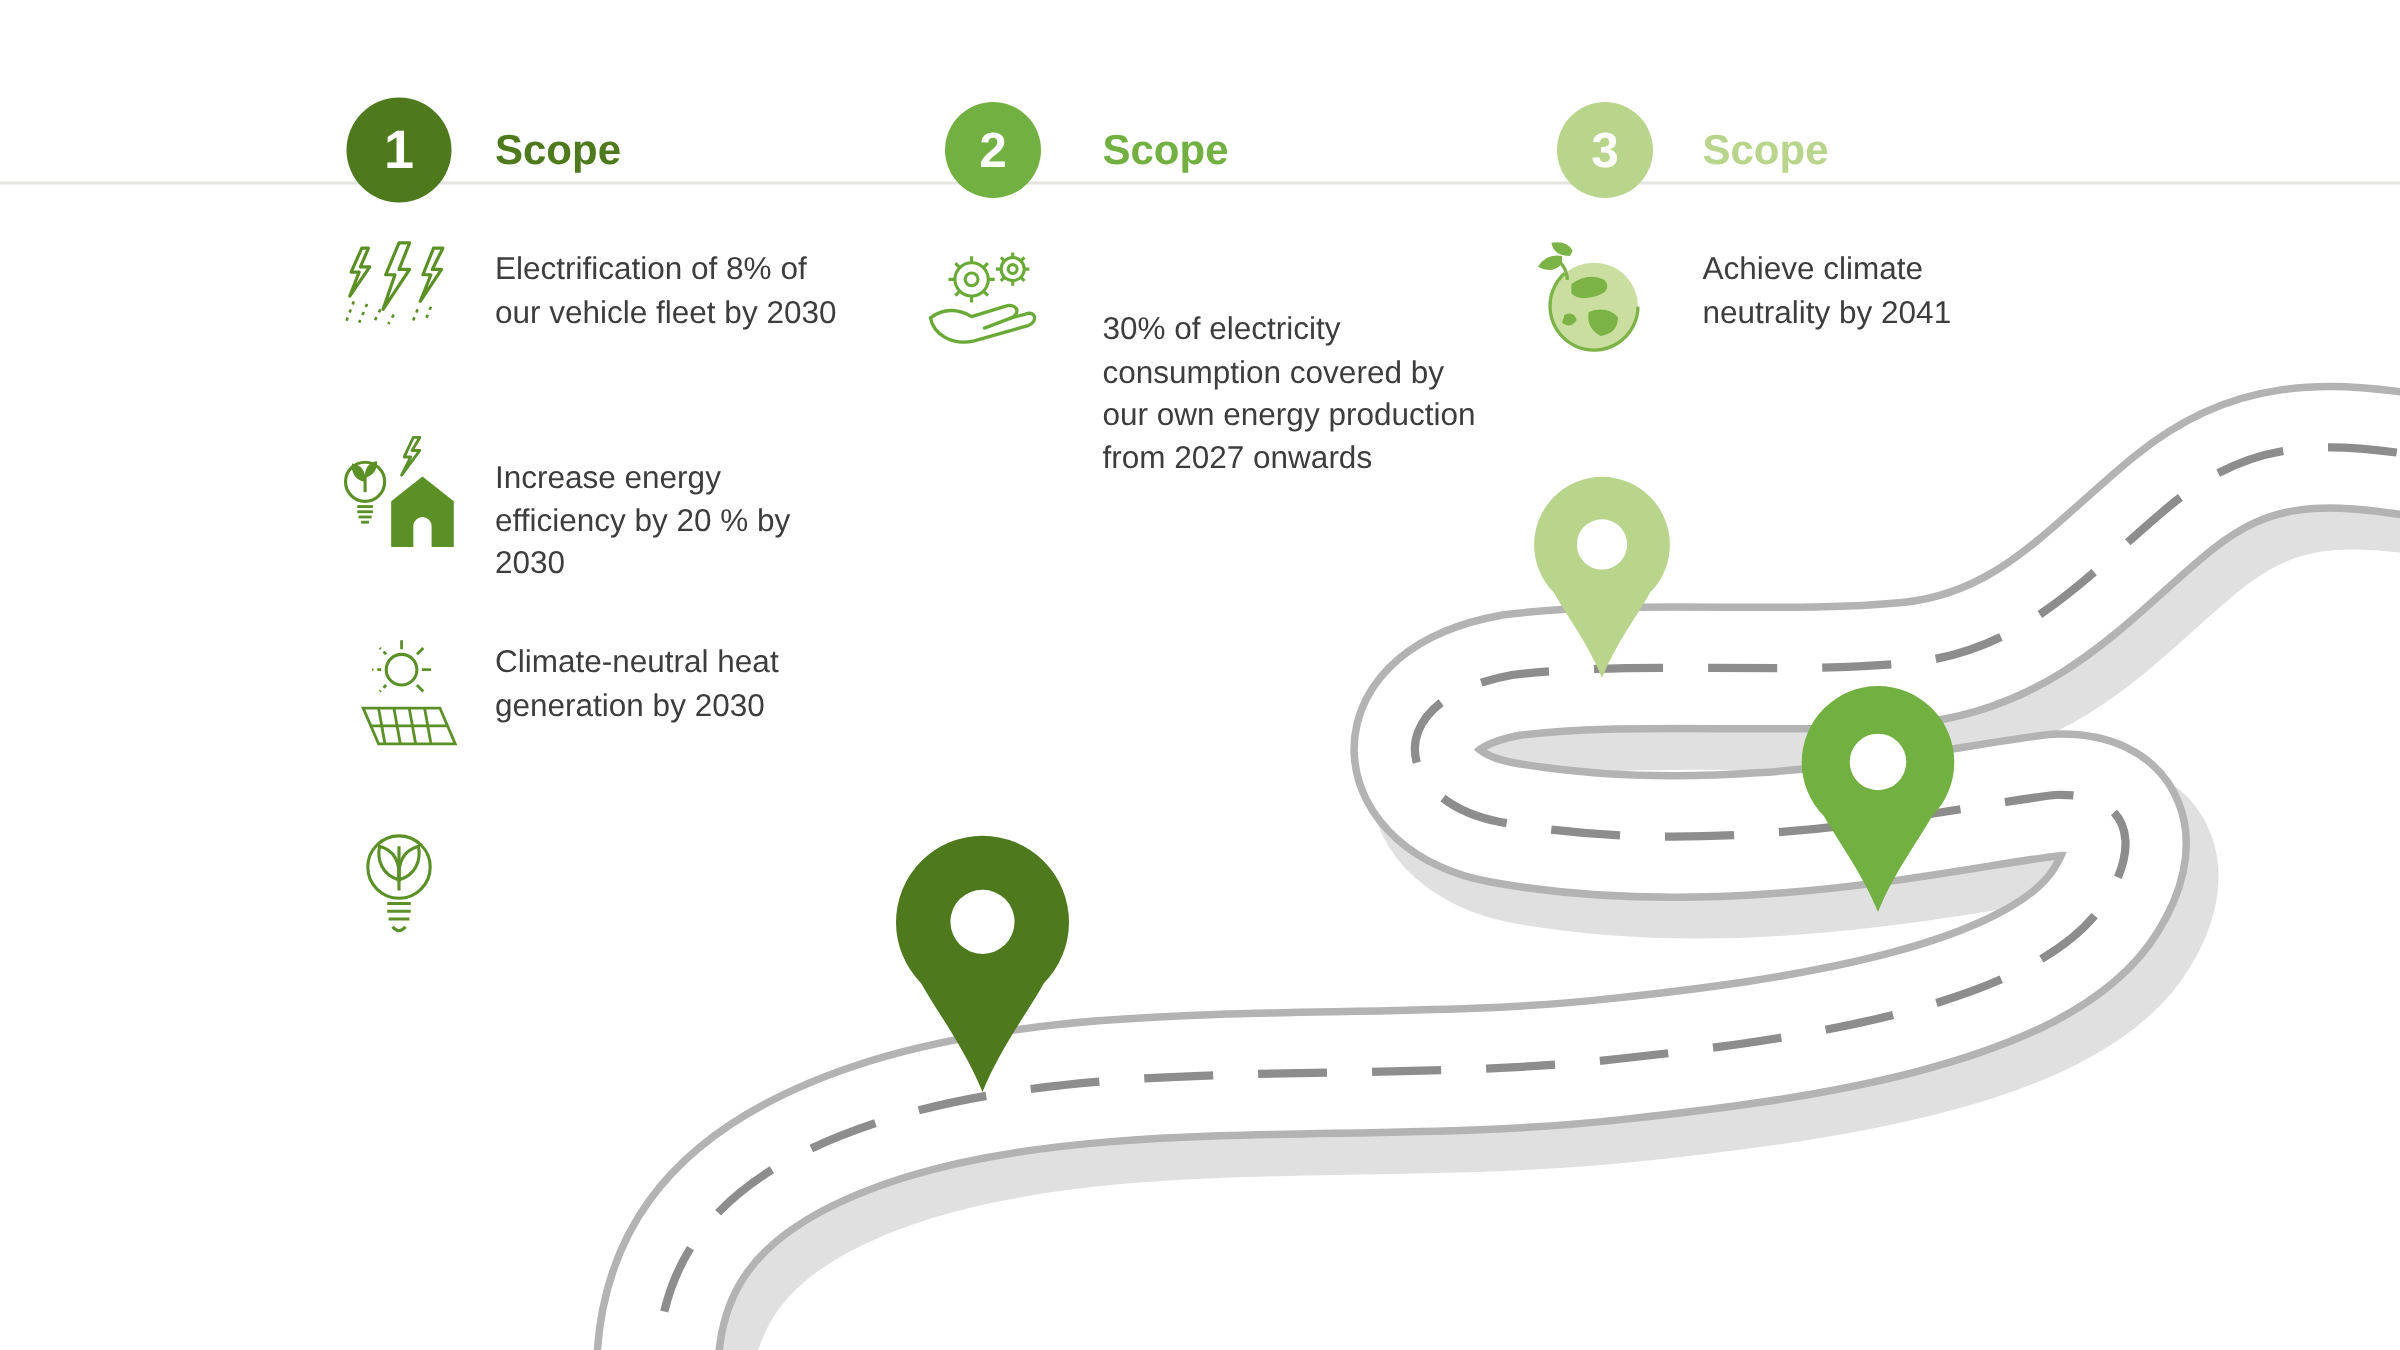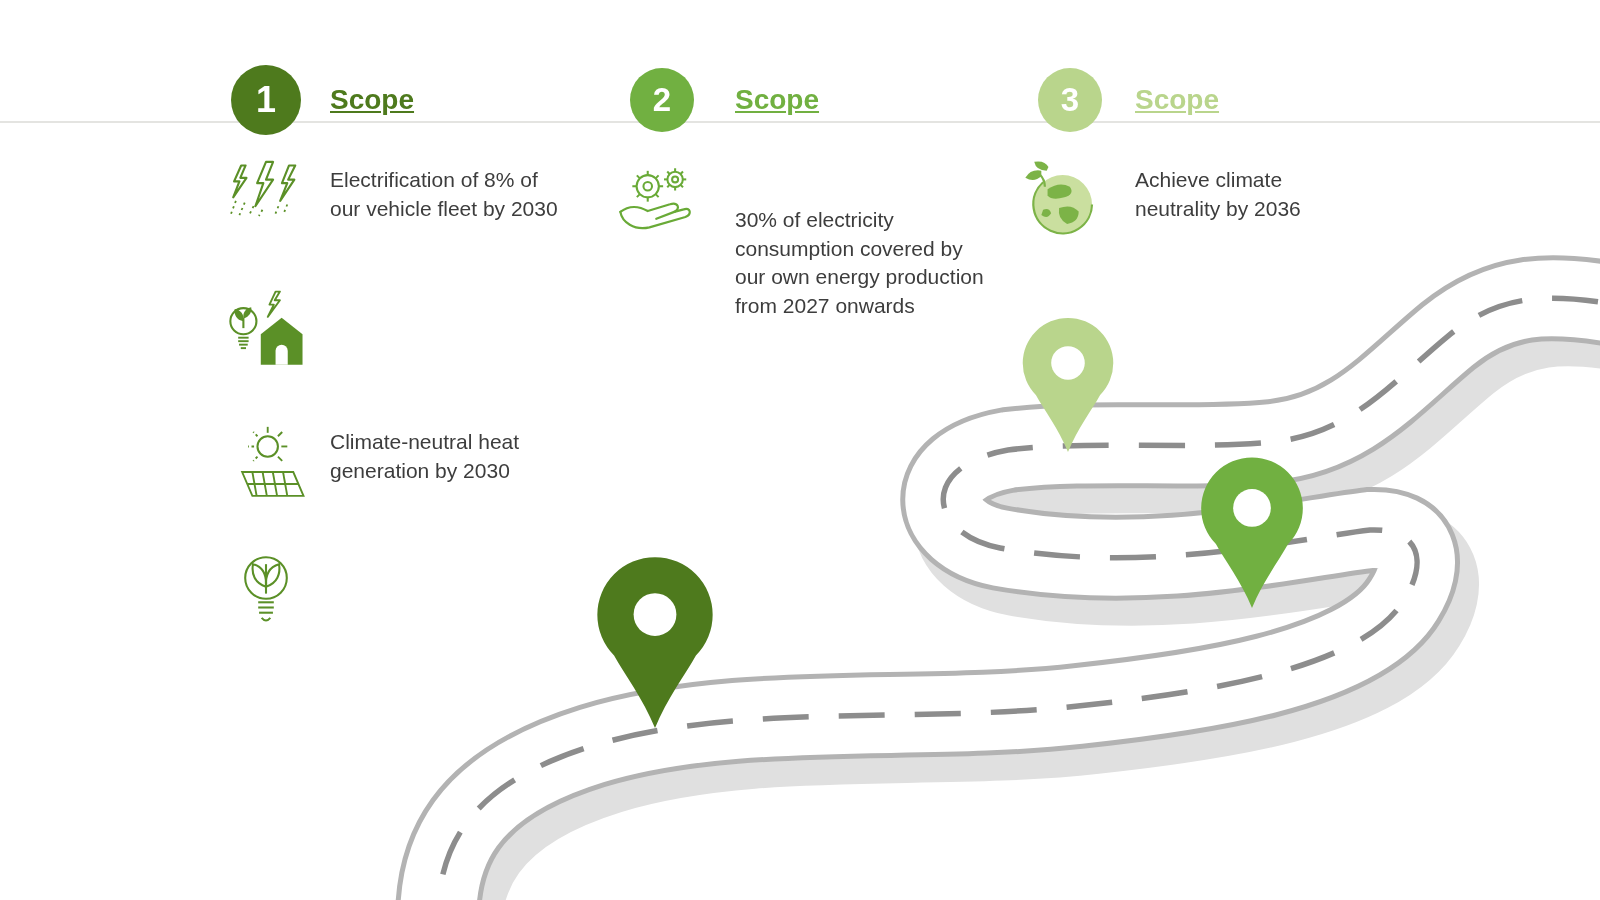--- a/index.html
+++ b/index.html
@@ -7,21 +7,21 @@
     position:relative;width:1600px;height:900px;overflow:hidden;
     background:var(--background,#ffffff);
     font-family:"Liberation Sans",sans-serif;
   }
   .divider{position:absolute;left:0;top:121px;width:1600px;height:2px;background:var(--divider,#e4e4e1);z-index:1;}
   .road{position:absolute;left:0;top:0;width:1600px;height:900px;z-index:1;}
   .badge{position:absolute;border-radius:50%;display:flex;align-items:center;justify-content:center;color:#fff;font-weight:bold;z-index:2;}
   .badge.b1{background:var(--scope1,#4e7a1d);width:70px;height:70px;font-size:36px;}
   .badge.b2{background:var(--scope2,#71b041);width:64px;height:64px;font-size:33px;}
   .badge.b3{background:var(--scope3,#b9d58c);width:64px;height:64px;font-size:33px;}
-  .scope-label{position:absolute;font-weight:bold;font-size:28px;line-height:32px;z-index:2;text-decoration:underline;}
+  .scope-label{position:absolute;font-weight:bold;font-size:28px;line-height:32px;z-index:2;}
   .scope-label.c1{color:var(--scope1,#4e7a1d);}
   .scope-label.c2{color:var(--scope2,#71b041);}
   .scope-label.c3{color:var(--scope3,#b9d58c);}
   .item-text{position:absolute;font-size:21px;line-height:28.5px;color:var(--text,#3d3d3d);white-space:pre-line;z-index:2;}
   .icon-box{position:absolute;z-index:2;}
 </style>
 </head>
 <body>
 
 <div class="canvas">
@@ -98,20 +98,23 @@
         <path d="M14 57 L26 57"></path>
           <path d="M14 61 L26 61"></path>
           <path d="M15 65 L25 65"></path>
           <path d="M17 69 L23 69"></path>
       </g>
       <path d="M57 4 L50 19 L55 19 L48 33 L62 14 L56 14 L62 4 Z" fill="none" stroke-width="2.2" stroke-linejoin="round" style="stroke:var(--icon_scope1,#5b9027)"></path>
       <path d="M40 53 L64 34 L88 53 L88 88 L40 88 Z" style="fill:var(--icon_scope1,#5b9027)"></path>
       <path d="M57 88 L57 72 A7 7 0 0 1 71 72 L71 88 Z" fill="#ffffff"></path>
     </svg>
   </div>
+  <div class="item-text" style="left:330px;top:305px;width:300px;">Increase energy
+efficiency by 20 % by
+2030</div>
 
   <div class="icon-box" style="left:225px;top:426px;">
     <svg viewBox="0 0 96 88" width="82" height="75">
       <circle cx="50" cy="24" r="12" fill="none" stroke-width="2.4" style="stroke:var(--icon_scope1,#5b9027)"></circle>
       <g fill="none" stroke-width="2.2" style="stroke:var(--icon_scope1,#5b9027)">
         <path d="M50 8 L50 1"></path>
           <path d="M62 12 L67 7"></path>
           <path d="M66 24 L73 24"></path>
           <path d="M62 36 L67 41"></path>
       </g>
@@ -189,15 +192,15 @@
       <path d="M83 50 A33 33 0 1 1 28 25" fill="none" stroke-width="2.5" style="stroke:var(--icon_scope3,#7cb347)"></path>
       <path d="M33 33 Q46 24 58 30 Q64 38 52 42 Q38 46 33 40 Z" style="fill:var(--icon_scope3,#7cb347)"></path>
       <path d="M46 54 Q60 49 68 58 Q68 70 55 72 Q44 66 46 54 Z" style="fill:var(--icon_scope3,#7cb347)"></path>
       <path d="M28 56 Q35 53 37 60 Q33 67 26 62 Z" style="fill:var(--icon_scope3,#7cb347)"></path>
       <path d="M26 12 Q14 10 8 20 Q18 26 26 18 Z" style="fill:var(--icon_scope3,#7cb347)"></path>
       <path d="M34 8 Q30 0 18 2 Q20 12 32 12 Z" style="fill:var(--icon_scope3,#7cb347)"></path>
       <path d="M24 16 Q30 22 30 30" fill="none" stroke-width="2.5" style="stroke:var(--icon_scope3,#7cb347)"></path>
     </svg>
   </div>
   <div class="item-text" style="left:1135px;top:166px;width:280px;">Achieve climate
-neutrality by 2036</div>
+neutrality by 2041</div>
 
 </div>
 
 </body></html>

